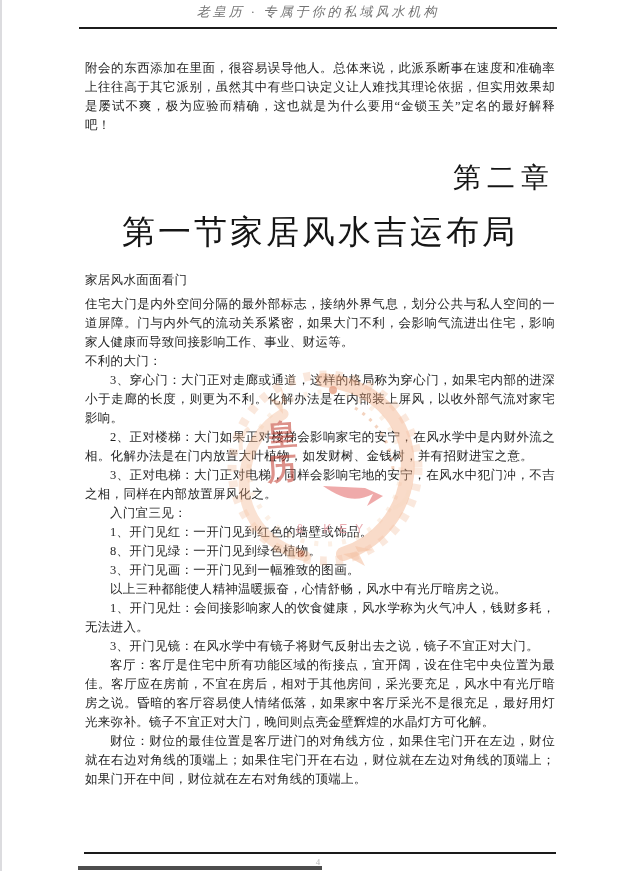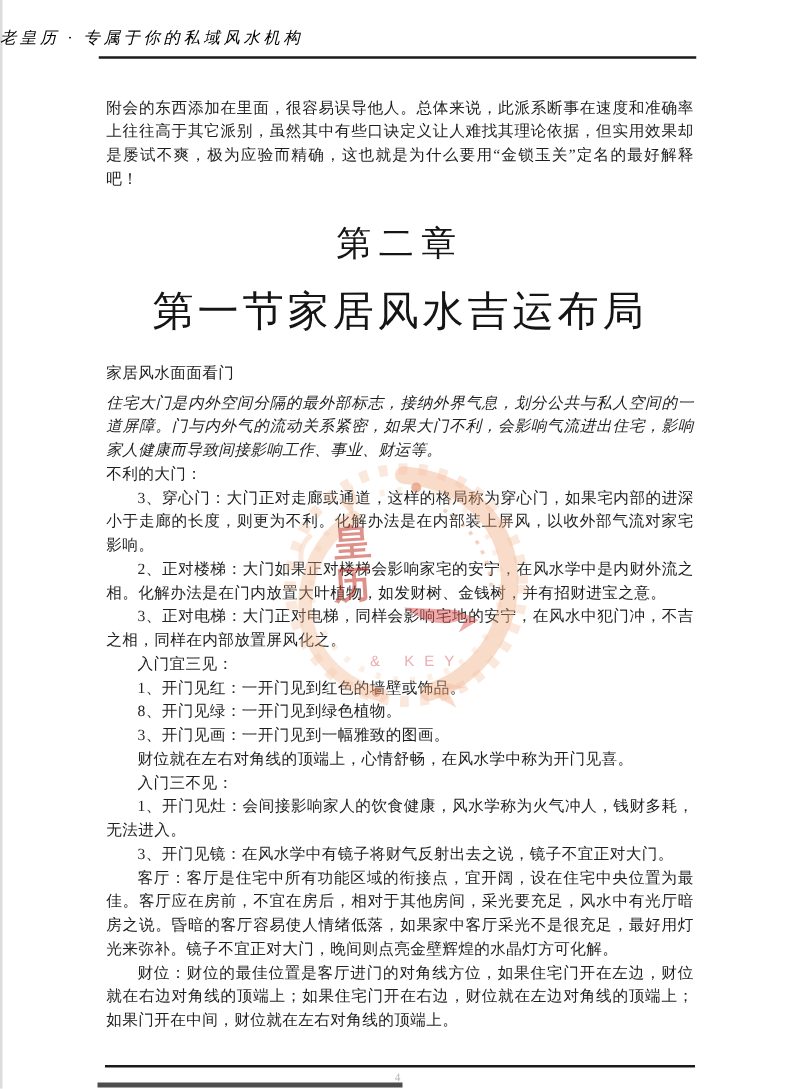--- a/index.html
+++ b/index.html
@@ -5,36 +5,36 @@
   html,body{margin:0;padding:0;}
   body{
     width:636px;height:871px;background:#ffffff;position:relative;overflow:hidden;
     font-family:"Liberation Serif","DejaVu Serif",serif;
   }
   .page{position:relative;width:636px;height:871px;background:#fff;}
   .scan-edge{position:absolute;left:0;top:0;width:2px;height:100%;background:#dcdcdf;}
   
   .header{position:relative;z-index:2;}
   .header-title{
-    text-align:left;padding-top:21px;font-size:13px;font-style:italic;
-    letter-spacing:3px;color:#000000;
+    text-align:center;padding-top:3px;font-size:13px;font-style:italic;
+    letter-spacing:3px;color:#737373;
   }
   .header-rule{margin:6px auto 0;width:478px;height:2px;background:#1c1c1c;}
   
   .body-text{
     position:relative;z-index:2;padding:30px 81px 0 85px;
     font-size:12.5px;line-height:19px;color:#1f1f1f;text-align:justify;
     letter-spacing:0.3px;
   }
   .para{margin:0;}
   .indent{text-indent:2em;}
   .gap{}
-  .first-para{margin-top:5px;font-style:italic;}
+  .first-para{margin-top:5px;}
   .chapter{
-    font-size:28px;font-weight:400;text-align:center;margin:24px 0 0;
+    font-size:28px;font-weight:400;text-align:right;margin:24px 0 0;
     line-height:38px;letter-spacing:6px;color:#151515;text-indent:0;
   }
   .section{
     font-size:33px;font-weight:400;text-align:center;margin:12px;
     line-height:46px;letter-spacing:3px;color:#151515;text-indent:0;
   }
   .subtitle{margin-top:16px;}
   
   .watermark{
     position:absolute;left:205px;top:368px;width:250px;height:200px;
@@ -80,22 +80,21 @@
 
     <p class="para first-para">住宅大门是内外空间分隔的最外部标志，接纳外界气息，划分公共与私人空间的一道屏障。门与内外气的流动关系紧密，如果大门不利，会影响气流进出住宅，影响家人健康而导致间接影响工作、事业、财运等。</p>
     <p class="para">不利的大门：</p>
     <p class="para indent">3、穿心门：大门正对走廊或通道，这样的格局称为穿心门，如果宅内部的进深小于走廊的长度，则更为不利。化解办法是在内部装上屏风，以收外部气流对家宅影响。</p>
     <p class="para indent">2、正对楼梯：大门如果正对楼梯会影响家宅的安宁，在风水学中是内财外流之相。化解办法是在门内放置大叶植物，如发财树、金钱树，并有招财进宝之意。</p>
     <p class="para indent">3、正对电梯：大门正对电梯，同样会影响宅地的安宁，在风水中犯门冲，不吉之相，同样在内部放置屏风化之。</p>
     <p class="para indent gap">入门宜三见：</p>
     <p class="para indent">1、开门见红：一开门见到红色的墙壁或饰品。</p>
     <p class="para indent">8、开门见绿：一开门见到绿色植物。</p>
     <p class="para indent">3、开门见画：一开门见到一幅雅致的图画。</p>
-    <p class="para indent">财位就在左右对角线的顶端上，心情舒畅，在风水学中称为开门见喜。</p>
-    <p class="para indent gap">入门三不见：</p>
+    <p class="para indent">以上三种都能使人精神温暖振奋，心情舒畅，风水中有光厅暗房之说。</p>
     <p class="para indent">1、开门见灶：会间接影响家人的饮食健康，风水学称为火气冲人，钱财多耗，无法进入。</p>
     <p class="para indent">3、开门见镜：在风水学中有镜子将财气反射出去之说，镜子不宜正对大门。</p>
     <p class="para indent gap">客厅：客厅是住宅中所有功能区域的衔接点，宜开阔，设在住宅中央位置为最佳。客厅应在房前，不宜在房后，相对于其他房间，采光要充足，风水中有光厅暗房之说。昏暗的客厅容易使人情绪低落，如果家中客厅采光不是很充足，最好用灯光来弥补。镜子不宜正对大门，晚间则点亮金壁辉煌的水晶灯方可化解。</p>
     <p class="para indent gap">财位：财位的最佳位置是客厅进门的对角线方位，如果住宅门开在左边，财位就在右边对角线的顶端上；如果住宅门开在右边，财位就在左边对角线的顶端上；如果门开在中间，财位就在左右对角线的顶端上。</p>
   </div>
 
   <div class="watermark">
     <svg width="250" height="200" viewBox="0 0 250 200">
 
       <circle cx="120" cy="100" r="93" fill="none" stroke="#f2bd9b" stroke-width="9" stroke-dasharray="7 9" opacity="0.55"></circle>

